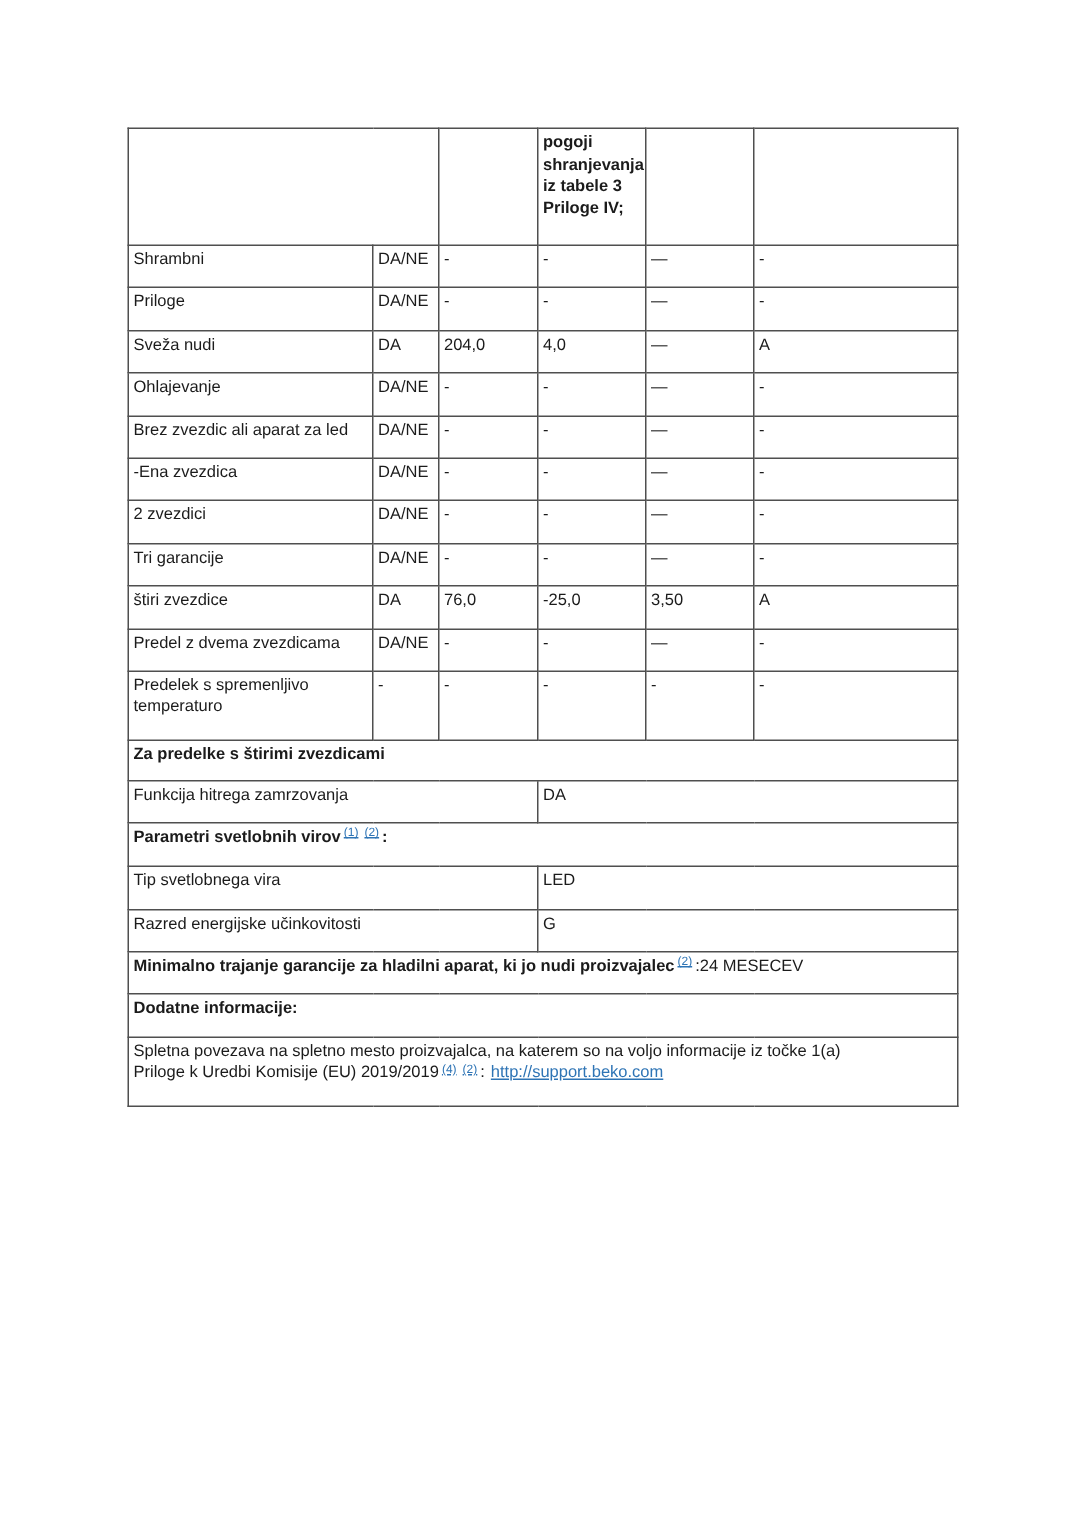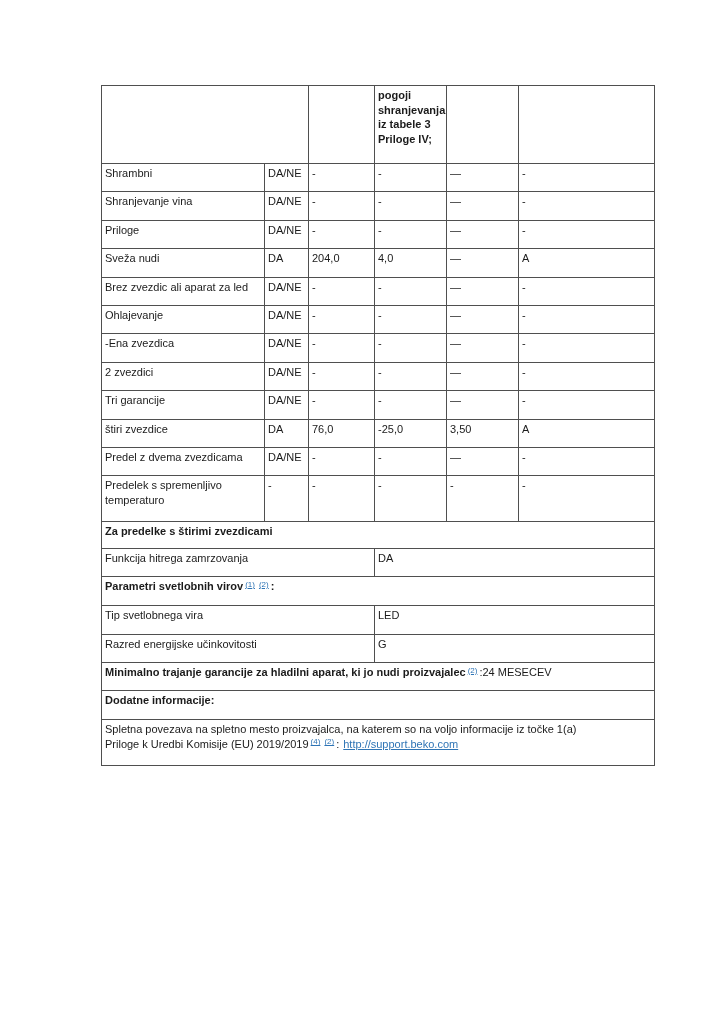--- a/index.html
+++ b/index.html
@@ -14,21 +14,20 @@
     overflow: hidden;
   }
   table.fiche {
     position: absolute;
     left: 85px;
     top: 85px;
     width: 553px;
     border-collapse: collapse;
     table-layout: fixed;
     font-size: 11px;
-    margin-left: 16px;
   }
   table.fiche td {
     border: 1px solid #4f4f4f;
     vertical-align: top;
     padding: 2px 3px;
     line-height: 14.5px;
   }
   tr.hdr { height: 78px; }
   td.storage { font-weight: bold; white-space: nowrap; line-height: 15px; padding: 1px 2px; }
   tbody.gen tr { height: 28.4px; }
@@ -89,53 +88,45 @@
     <tbody class="gen">
         <tr>
           <td>Shrambni</td>
           <td>DA/NE</td>
           <td>-</td>
           <td>-</td>
           <td>—</td>
           <td>-</td>
         </tr>
         <tr>
-          <td>Shranjevanje vina</td>
-          <td>DA/NE</td>
-          <td>-</td>
-          <td>-</td>
-          <td>—</td>
-          <td>-</td>
-        </tr>
-        <tr>
           <td>Priloge</td>
           <td>DA/NE</td>
           <td>-</td>
           <td>-</td>
           <td>—</td>
           <td>-</td>
         </tr>
         <tr>
           <td>Sveža nudi</td>
           <td>DA</td>
           <td>204,0</td>
           <td>4,0</td>
           <td>—</td>
           <td>A</td>
         </tr>
         <tr>
+          <td>Ohlajevanje</td>
+          <td>DA/NE</td>
+          <td>-</td>
+          <td>-</td>
+          <td>—</td>
+          <td>-</td>
+        </tr>
+        <tr>
           <td>Brez zvezdic ali aparat za led</td>
-          <td>DA/NE</td>
-          <td>-</td>
-          <td>-</td>
-          <td>—</td>
-          <td>-</td>
-        </tr>
-        <tr>
-          <td>Ohlajevanje</td>
           <td>DA/NE</td>
           <td>-</td>
           <td>-</td>
           <td>—</td>
           <td>-</td>
         </tr>
         <tr>
           <td>-Ena zvezdica</td>
           <td>DA/NE</td>
           <td>-</td>

